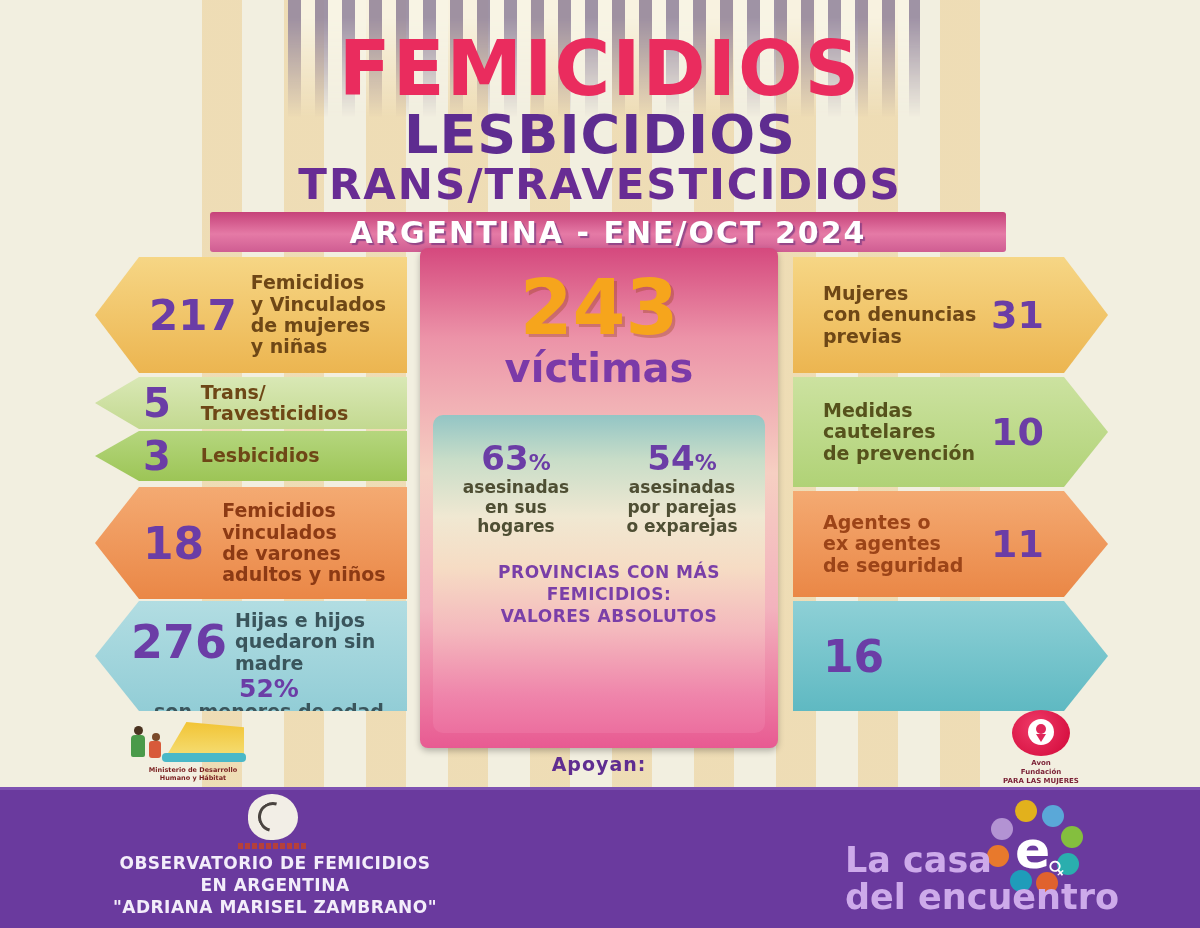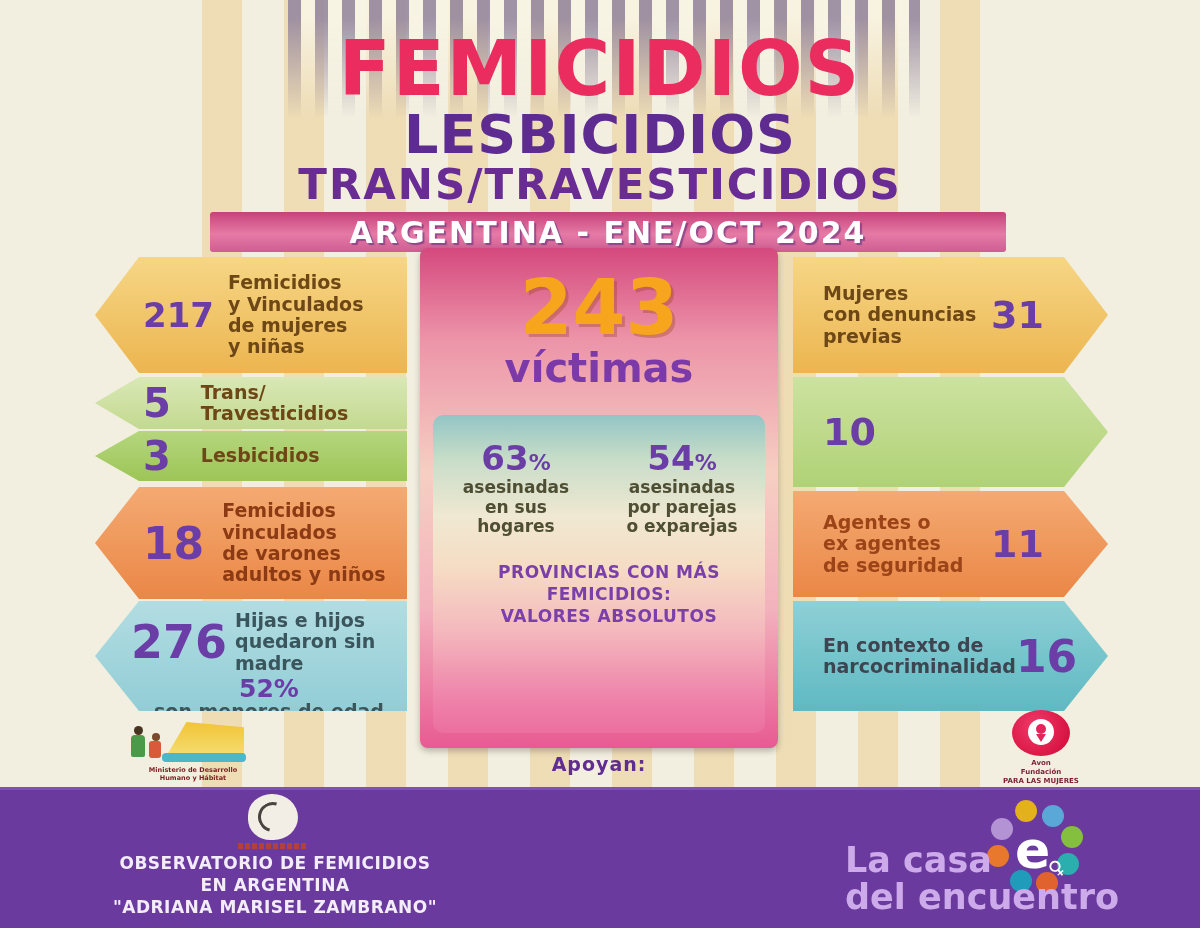--- a/index.html
+++ b/index.html
@@ -28,21 +28,21 @@
   
   .arrow { position:absolute; display:flex; align-items:center;
     filter:drop-shadow(0 3px 2px rgba(0,0,0,.25)); }
   .left  { left:95px;  width:312px; clip-path:polygon(0 50%, 44px 0, 100% 0, 100% 100%, 44px 100%); padding-left:48px; }
   .right { left:793px; width:315px; clip-path:polygon(0 0, calc(100% - 44px) 0, 100% 50%, calc(100% - 44px) 100%, 0 100%); padding-left:30px; padding-right:64px; }
   .num { color:#6b3da6; }
   .lbl { font-size:19px; line-height:1.12; }
   .pre { white-space:pre-line; }
 
   .a1 { top:257px; height:116px; background:linear-gradient(180deg,#f6d685,#ecb550); gap:14px; }
-  .a1 .num { font-size:34px; }
+  .a1 .num { font-size:42px;margin-left:6px; }
   .a2 { top:377px; height:52px;  background:linear-gradient(180deg,#d9e8b5,#c3d990); gap:30px; }
   .a2 .num,.a3 .num { font-size:40px; }
   .a3 { top:431px; height:50px;  background:linear-gradient(180deg,#b5d67e,#9cc556); gap:30px; }
   .a4 { top:487px; height:112px; background:linear-gradient(180deg,#f4aa72,#ea8746); gap:18px; }
   .a4 .num { font-size:44px; }
   .a5 { top:601px; height:110px; background:linear-gradient(180deg,#b2dde2,#92cdd6);
         flex-direction:column; align-items:flex-start; justify-content:center; padding-left:36px; }
   .a5 .row { display:flex; align-items:center; gap:8px;margin-top:20px; }
   .a5 .num { font-size:46px; }
   .a5 .sub { width:100%; text-align:center; line-height:1.05; margin-top:2px; }
@@ -177,31 +177,32 @@
     </div>
   </div>
 
   <div class="arrow right b1">
     <span class="lbl pre">Mujeres
 con denuncias
 previas</span>
     <span class="num">31</span>
   </div>
   <div class="arrow right b2">
+    <span class="lbl pre">Medidas
+cautelares
+de prevención</span>
     <span class="num">10</span>
   </div>
   <div class="arrow right b3">
     <span class="lbl pre">Agentes o
 ex agentes
 de seguridad</span>
     <span class="num">11</span>
   </div>
   <div class="arrow right b4">
-    <span class="lbl pre">En contexto de
-narcocriminalidad</span>
     <span class="num">16</span>
   </div>
 
   <div class="card">
     <div class="total-num">243</div>
     <div class="total-label">víctimas</div>
     <div class="inner">
       <div class="pcts">
         <div class="pct">
           <div class="pct-num">

